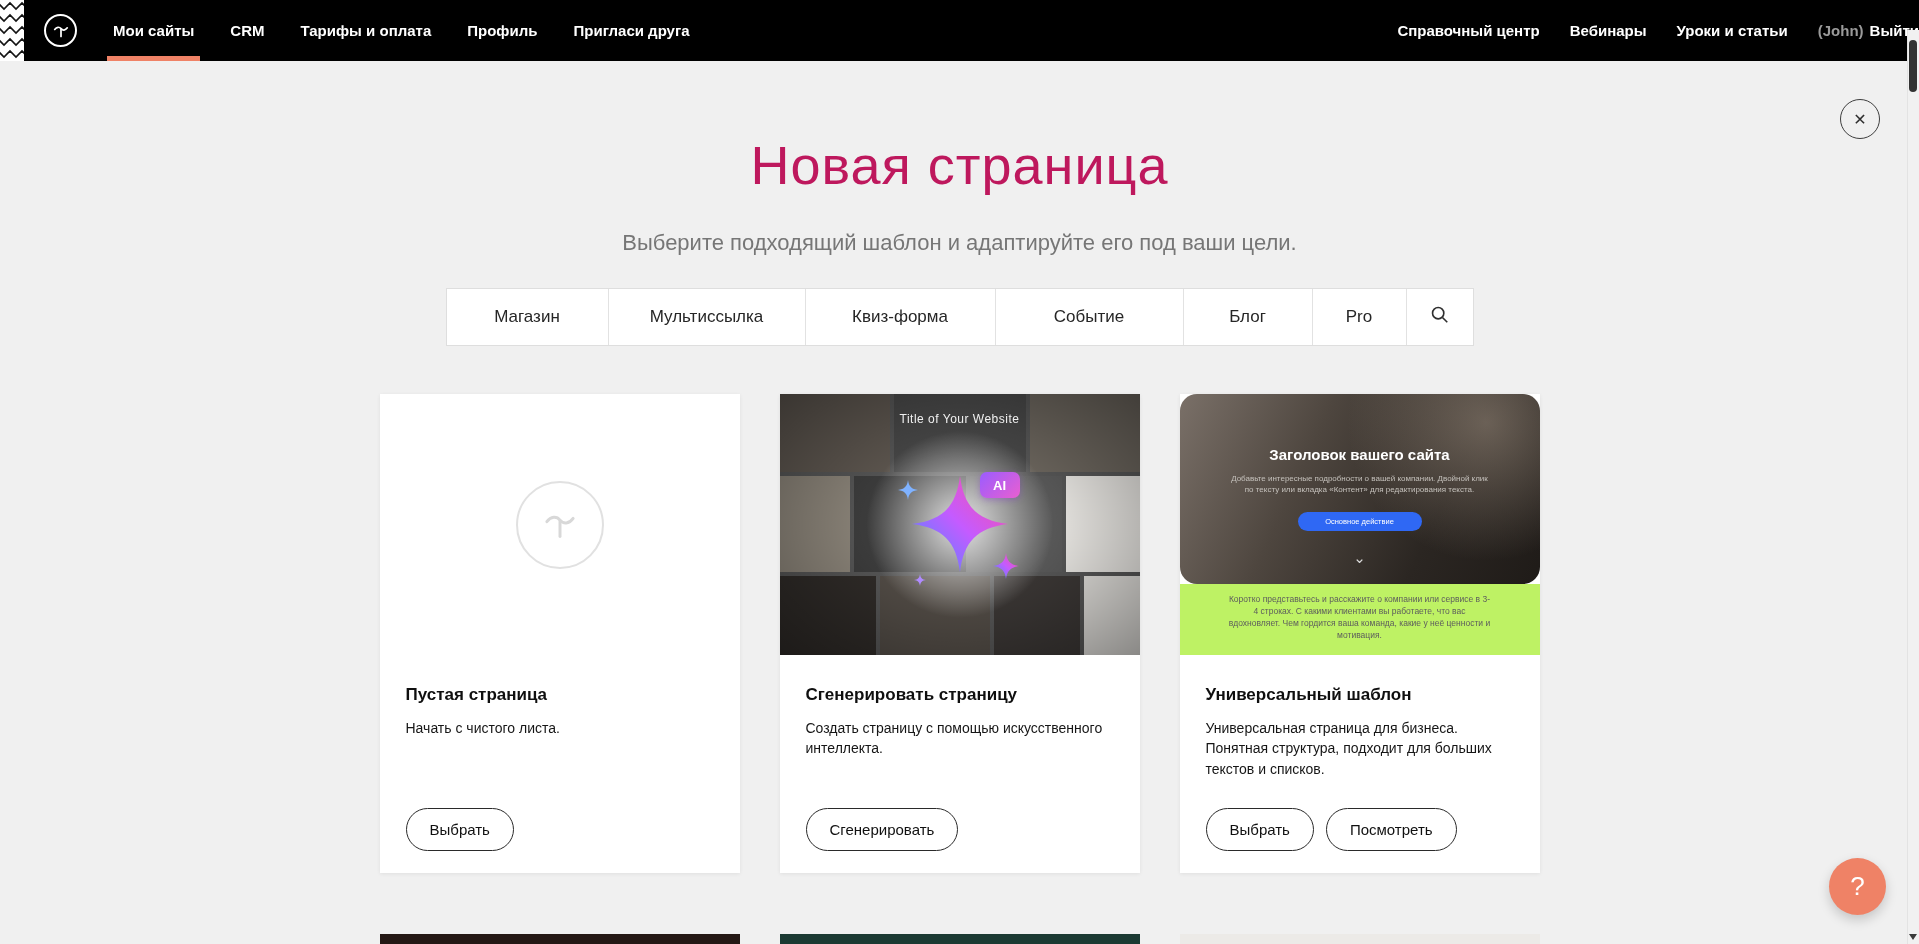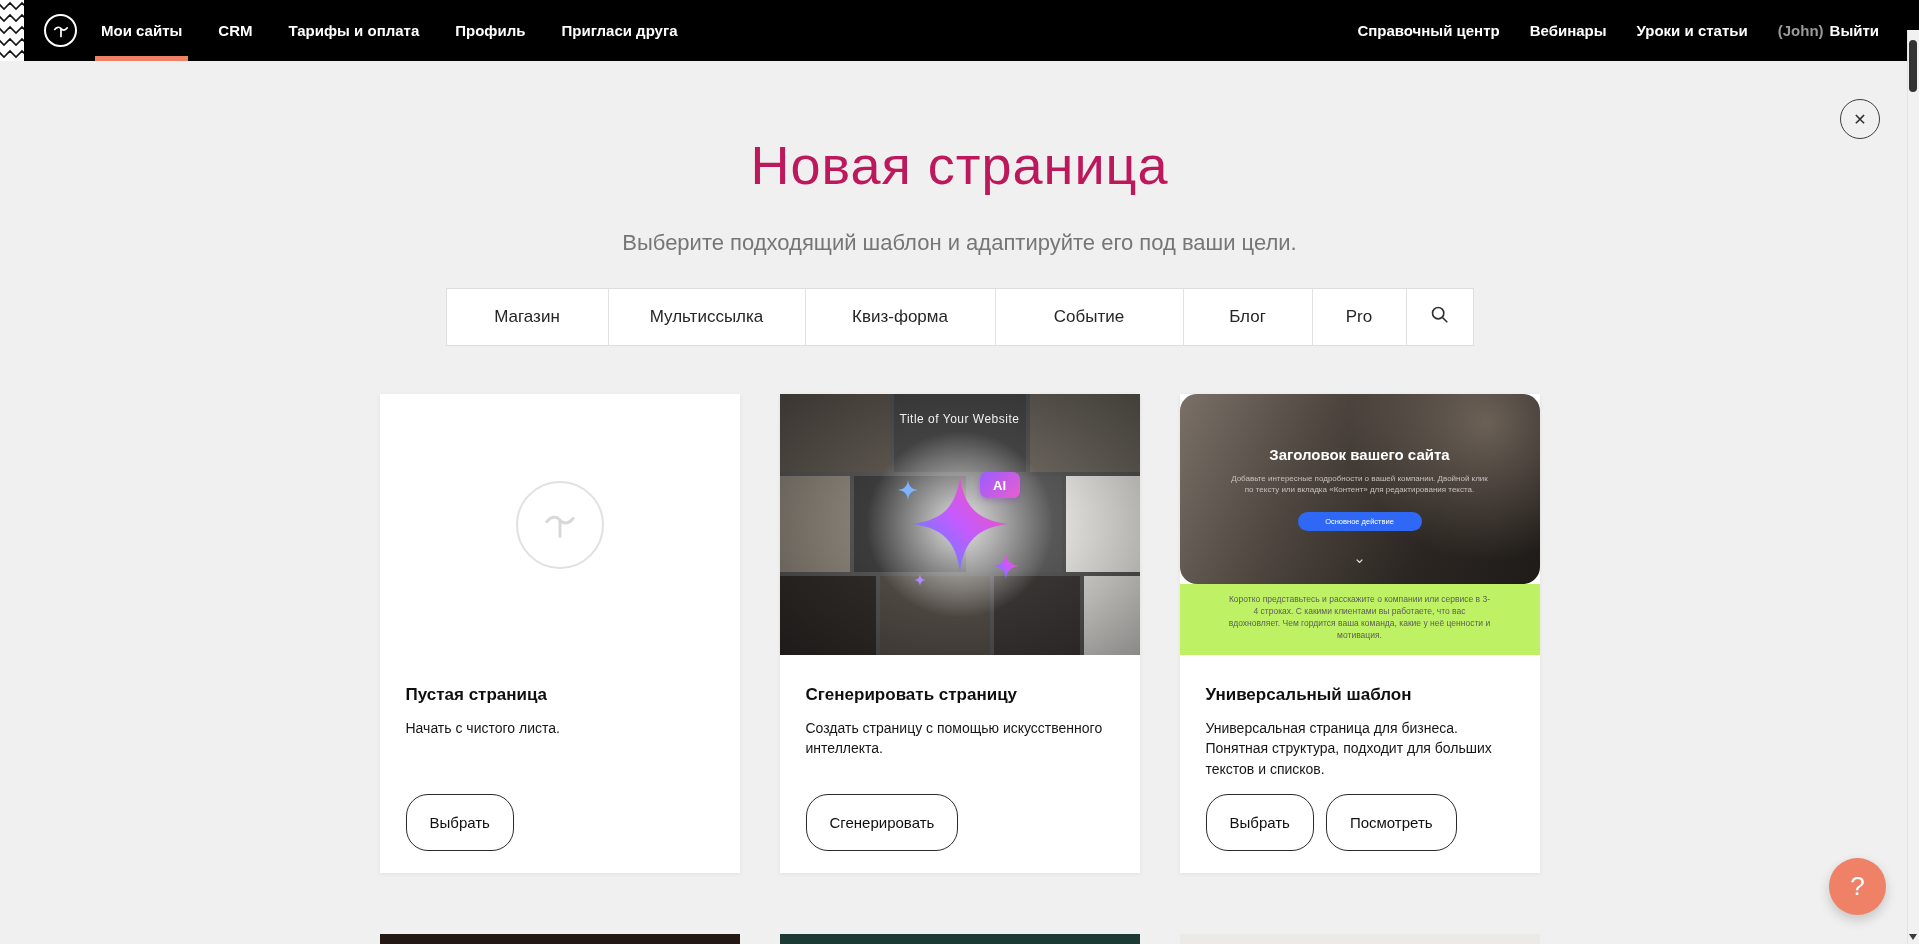--- a/index.html
+++ b/index.html
@@ -21,22 +21,22 @@
     position:absolute;top:0;left:0;width:1919px;height:61px;
     background:var(--navbar);
     display:flex;align-items:center;z-index:10;
   }
   .zigzag{width:24px;height:61px;background:#fff;flex:none;}
   .logo{
     width:33px;height:33px;border:2px solid #fff;border-radius:50%;
     margin-left:20px;flex:none;display:flex;align-items:center;justify-content:center;
     cursor:pointer;
   }
-  .nav-left{display:flex;height:100%;margin-left:24px;gap:36px;}
-  .nav-right{display:flex;height:100%;margin-left:auto;margin-right:40px;gap:30px;}
+  .nav-left{display:flex;height:100%;margin-left:36px;gap:36px;}
+  .nav-right{display:flex;height:100%;margin-left:auto;gap:30px;}
   .nav-item{
     display:flex;align-items:center;height:100%;
     color:#fff;font-size:15px;font-weight:bold;text-decoration:none;
     position:relative;cursor:pointer;white-space:nowrap;
   }
   .nav-item.active::after{
     content:"";position:absolute;left:-6px;right:-6px;bottom:0;height:5px;
     background:var(--accent);
   }
   .nav-item .uname{color:#9a9a9a;margin-right:6px;font-weight:bold;}
@@ -85,21 +85,21 @@
   .cards-wrap{position:absolute;top:394px;left:0;width:1919px;display:flex;justify-content:center;gap:40px;}
   .card{
     width:360px;height:479px;background:#fff;position:relative;
     box-shadow:0 1px 4px rgba(0,0,0,0.07);overflow:hidden;cursor:pointer;
   }
   .card-img{position:relative;width:360px;height:261px;overflow:hidden;}
   .card-title{margin:30px 26px 0;font-size:17px;font-weight:bold;color:#0f0f0f;}
   .card-desc{margin:13px 26px 0;font-size:14px;line-height:1.45;color:#161616;}
   .card-actions{position:absolute;left:26px;bottom:22px;display:flex;gap:12px;}
   .pill{
-    padding:19px 23px;border:1.5px solid #2a2a2a;border-radius:22px;background:#fff;
+    padding:12px 23px;border:1.5px solid #2a2a2a;border-radius:22px;background:#fff;
     font-size:15px;color:#101010;cursor:pointer;font-family:"Liberation Sans",sans-serif;white-space:nowrap;
   }
 
   
   .blank-img{background:#fff;display:flex;align-items:center;justify-content:center;}
   .tilda-watermark{
     width:88px;height:88px;border:2px solid #e1e1e1;border-radius:50%;
     display:flex;align-items:center;justify-content:center;
   }
 

